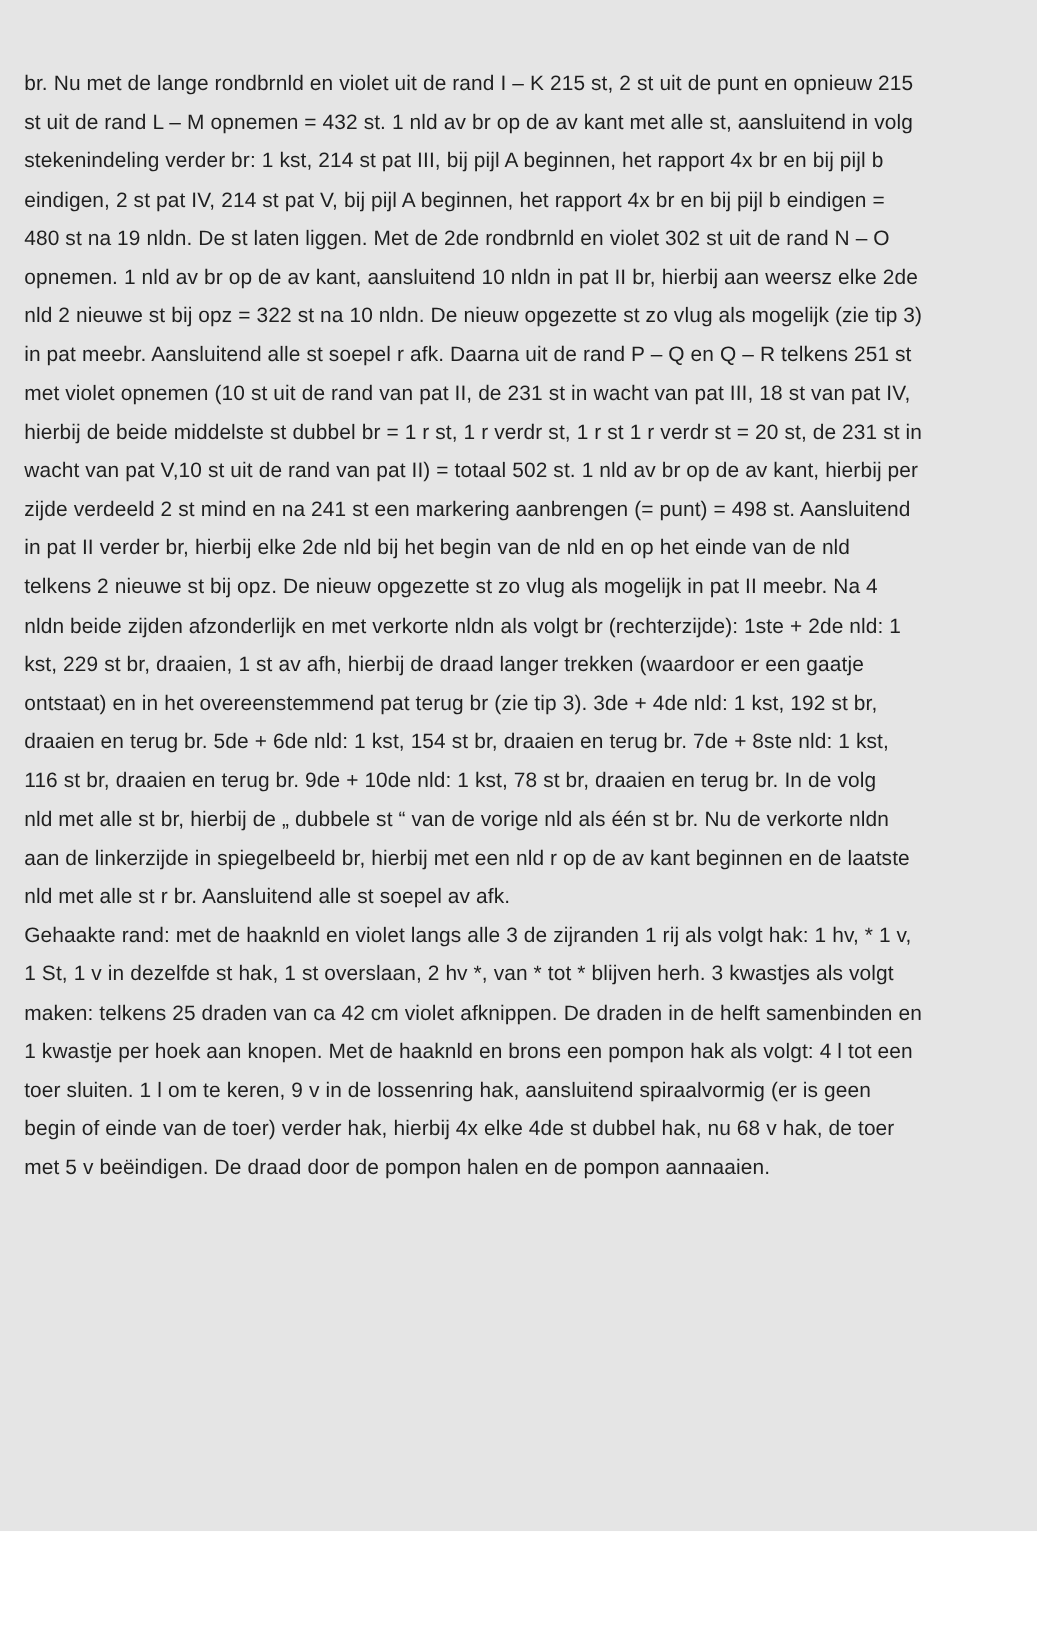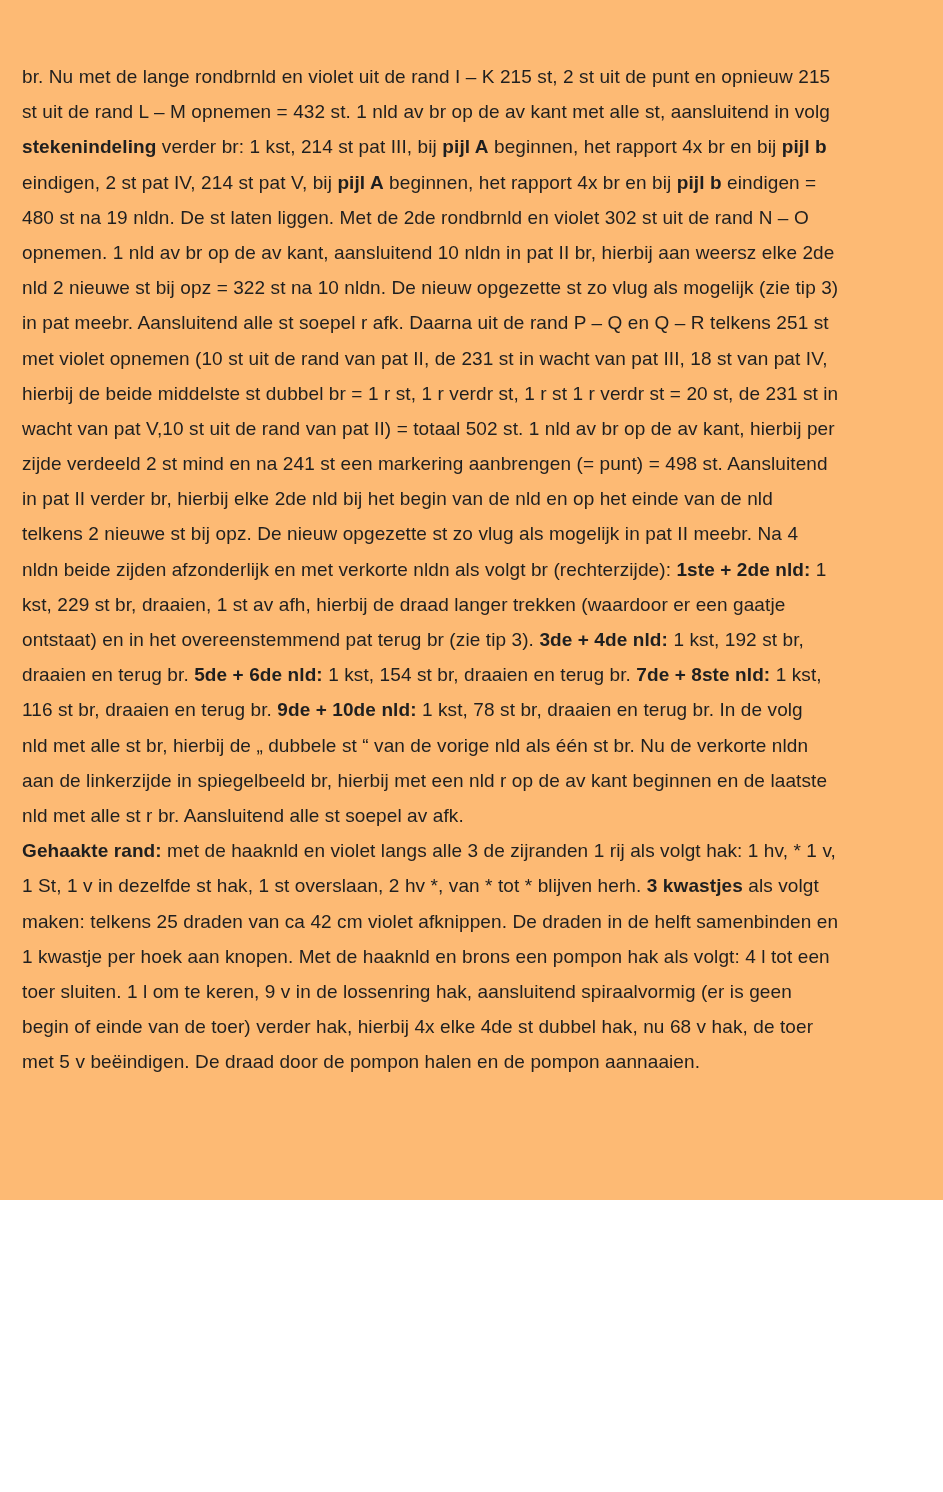--- a/index.html
+++ b/index.html
@@ -3,42 +3,42 @@
 <meta charset="utf-8">
 <style>
   html, body {
     margin: 0;
     padding: 0;
     background: #ffffff;
   }
   .page {
     position: relative;
     width: 943px;
-    height: 1200px;
-    background: #fdba74;
+    height: 1392px;
+    background: #e5e5e5;
     overflow: hidden;
     font-family: "Liberation Sans", "DejaVu Sans", sans-serif;
   }
   .doc-text {
     position: absolute;
     top: 59px;
     left: 22px;
     right: 20px;
     color: #1f1f1f;
     font-size: 19px;
     line-height: 35.2px;
     letter-spacing: 0.1px;
     white-space: pre;
   }
   .text-line {
     height: 35.2px;
     white-space: pre;
   }
   .text-line .bold {
-    font-weight: 700;
+    font-weight: 400;
     margin-top: 13px;
   }
 </style>
 </head>
 <body>
 
 <div class="page">
   <div class="doc-text" style="color: rgb(31, 31, 31);"><div class="text-line"><span>br. Nu met de lange rondbrnld en violet uit de rand I – K 215 st, 2 st uit de punt en opnieuw 215</span></div><div class="text-line"><span>st uit de rand L – M opnemen = 432 st. 1 nld av br op de av kant met alle st, aansluitend in volg</span></div><div class="text-line"><span class="bold">stekenindeling</span><span> verder br: 1 kst, 214 st pat III, bij </span><span class="bold">pijl A</span><span> beginnen, het rapport 4x br en bij </span><span class="bold">pijl b</span></div><div class="text-line"><span>eindigen, 2 st pat IV, 214 st pat V, bij </span><span class="bold">pijl A</span><span> beginnen, het rapport 4x br en bij </span><span class="bold">pijl b</span><span> eindigen =</span></div><div class="text-line"><span>480 st na 19 nldn. De st laten liggen. Met de 2de rondbrnld en violet 302 st uit de rand N – O</span></div><div class="text-line"><span>opnemen. 1 nld av br op de av kant, aansluitend 10 nldn in pat II br, hierbij aan weersz elke 2de</span></div><div class="text-line"><span>nld 2 nieuwe st bij opz = 322 st na 10 nldn. De nieuw opgezette st zo vlug als mogelijk (zie tip 3)</span></div><div class="text-line"><span>in pat meebr. Aansluitend alle st soepel r afk. Daarna uit de rand P – Q en Q – R telkens 251 st</span></div><div class="text-line"><span>met violet opnemen (10 st uit de rand van pat II, de 231 st in wacht van pat III, 18 st van pat IV,</span></div><div class="text-line"><span>hierbij de beide middelste st dubbel br = 1 r st, 1 r verdr st, 1 r st 1 r verdr st = 20 st, de 231 st in</span></div><div class="text-line"><span>wacht van pat V,10 st uit de rand van pat II) = totaal 502 st. 1 nld av br op de av kant, hierbij per</span></div><div class="text-line"><span>zijde verdeeld 2 st mind en na 241 st een markering aanbrengen (= punt) = 498 st. Aansluitend</span></div><div class="text-line"><span>in pat II verder br, hierbij elke 2de nld bij het begin van de nld en op het einde van de nld</span></div><div class="text-line"><span>telkens 2 nieuwe st bij opz. De nieuw opgezette st zo vlug als mogelijk in pat II meebr. Na 4</span></div><div class="text-line"><span>nldn beide zijden afzonderlijk en met verkorte nldn als volgt br (rechterzijde): </span><span class="bold">1ste + 2de nld:</span><span> 1</span></div><div class="text-line"><span>kst, 229 st br, draaien, 1 st av afh, hierbij de draad langer trekken (waardoor er een gaatje</span></div><div class="text-line"><span>ontstaat) en in het overeenstemmend pat terug br (zie tip 3). </span><span class="bold">3de + 4de nld:</span><span> 1 kst, 192 st br,</span></div><div class="text-line"><span>draaien en terug br. </span><span class="bold">5de + 6de nld:</span><span> 1 kst, 154 st br, draaien en terug br. </span><span class="bold">7de + 8ste nld:</span><span> 1 kst,</span></div><div class="text-line"><span>116 st br, draaien en terug br. </span><span class="bold">9de + 10de nld:</span><span> 1 kst, 78 st br, draaien en terug br. In de volg</span></div><div class="text-line"><span>nld met alle st br, hierbij de „ dubbele st “ van de vorige nld als één st br. Nu de verkorte nldn</span></div><div class="text-line"><span>aan de linkerzijde in spiegelbeeld br, hierbij met een nld r op de av kant beginnen en de laatste</span></div><div class="text-line"><span>nld met alle st r br. Aansluitend alle st soepel av afk.</span></div><div class="text-line"><span class="bold">Gehaakte rand:</span><span> met de haaknld en violet langs alle 3 de zijranden 1 rij als volgt hak: 1 hv, * 1 v,</span></div><div class="text-line"><span>1 St, 1 v in dezelfde st hak, 1 st overslaan, 2 hv *, van * tot * blijven herh. </span><span class="bold">3 kwastjes</span><span> als volgt</span></div><div class="text-line"><span>maken: telkens 25 draden van ca 42 cm violet afknippen. De draden in de helft samenbinden en</span></div><div class="text-line"><span>1 kwastje per hoek aan knopen. Met de haaknld en brons een pompon hak als volgt: 4 l tot een</span></div><div class="text-line"><span>toer sluiten. 1 l om te keren, 9 v in de lossenring hak, aansluitend spiraalvormig (er is geen</span></div><div class="text-line"><span>begin of einde van de toer) verder hak, hierbij 4x elke 4de st dubbel hak, nu 68 v hak, de toer</span></div><div class="text-line"><span>met 5 v beëindigen. De draad door de pompon halen en de pompon aannaaien.</span></div></div>
 </div>
 

